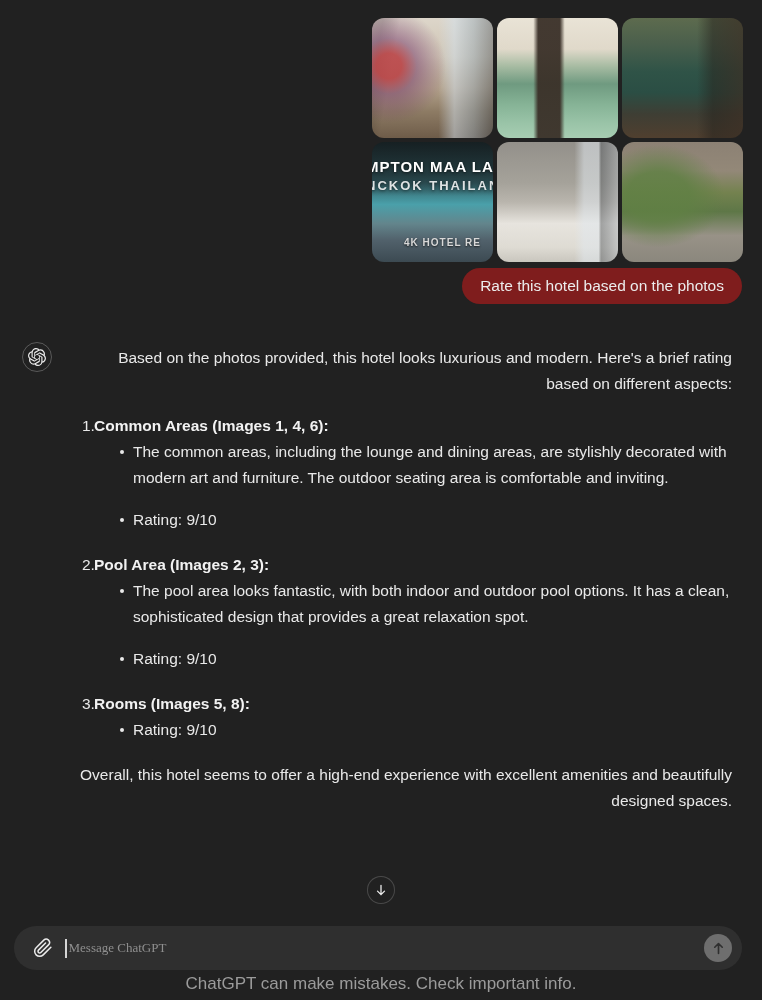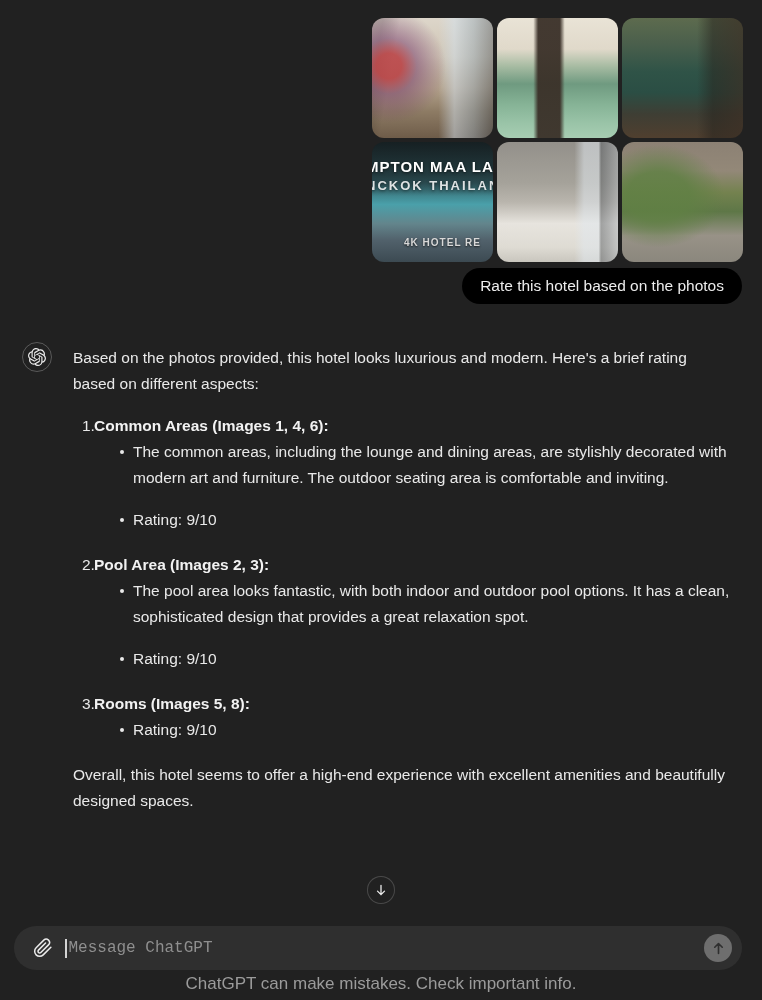--- a/index.html
+++ b/index.html
@@ -77,21 +77,21 @@
     color: #d8d8d8; font-weight: bold; font-size: 10px; letter-spacing: 1px;
     text-shadow: 0 1px 2px rgba(0,0,0,.7);
   }
 
   
   .user-row {
     position: absolute;
     top: 268px; right: 20px;
   }
   .user-bubble {
-    background: #000000;
+    background: #7f1d1d;
     border-radius: 20px;
     padding: 9px 18px;
     font-size: 15.5px;
     color: #ececec;
     white-space: nowrap;
   }
 
   
   .assistant-row {
     position: absolute;
@@ -107,21 +107,21 @@
     flex: 0 0 auto;
   }
   .avatar svg { width: 18px; height: 18px; fill: #ececec; }
   .md {
     margin-left: 21px;
     padding-top: 3px;
     font-size: 15.5px;
     line-height: 26px;
     color: #e9e9e9;
   }
-  .md p { margin-bottom: 16px; }
+  .md p { margin-bottom: 16px; text-align: right; }
   .section { margin-bottom: 19px; }
   .num-row { display: flex; }
   .num { width: 21px; flex: 0 0 auto; text-align: left; padding-left: 9px; }
   .num-title { font-weight: bold; color: #f2f2f2; }
   .sub-bullets { margin-top: 0; }
   .bullet-row { display: flex; margin-bottom: 16px; }
   .bullet-row:last-child { margin-bottom: 0; }
   .dot {
     flex: 0 0 auto;
     width: 4px; height: 4px;
@@ -169,22 +169,22 @@
   .caret {
     width: 1.5px; height: 19px;
     background: #d4d4d4;
     margin-left: 7px;
     flex: 0 0 auto;
   }
   .msg-input {
     flex: 1;
     border: none; outline: none;
     background: transparent;
-    font-family: Liberation Mono, monospace;
-    font-size: 16px;
+    font-family: Liberation Serif, serif;
+    font-size: 13px;
     color: #ececec;
     padding-left: 2px;
   }
   .msg-input::placeholder { color: #8f8f8f; }
   .send-btn {
     width: 28px; height: 28px;
     border-radius: 50%;
     border: none;
     background: #6e6e6e;
     display: flex; align-items: center; justify-content: center;

